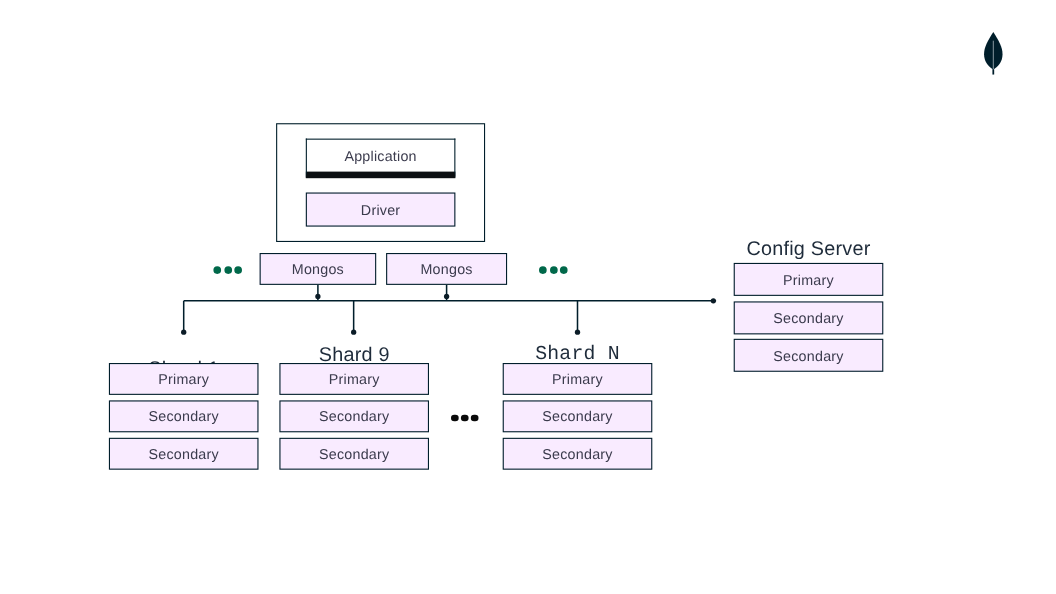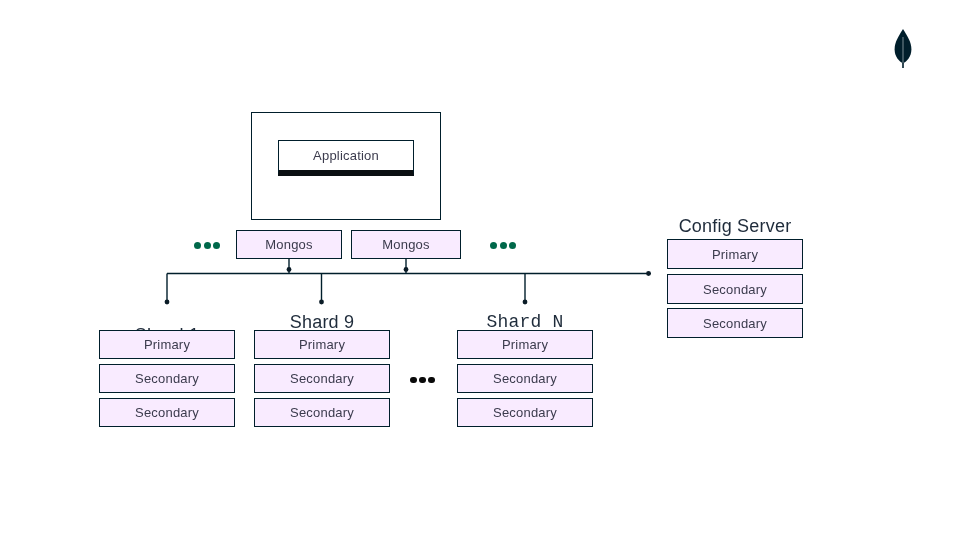--- a/index.html
+++ b/index.html
@@ -60,21 +60,22 @@
 
   <div class="leaf">
     <svg width="20" height="40" viewBox="0 0 20 40">
       <path d="M10 1 C5.2 8.6 1.6 14.4 1.6 21.4 C1.6 28.6 6.2 33.2 10 35.4 C13.8 33.2 18.4 28.6 18.4 21.4 C18.4 14.4 14.8 8.6 10 1 Z" fill="#001E2B"></path>
       <line x1="10" y1="9" x2="10" y2="35" stroke="#9aa8b0" stroke-width="0.8"></line>
       <line x1="10" y1="35" x2="10" y2="40" stroke="#001E2B" stroke-width="1.6"></line>
     </svg>
   </div>
 
   <div class="group-box" style="left:251px;top:112px;width:190px;height:108px;"></div>
-  <div class="node white app-node" style="left:278px;top:126px;width:136px;height:36px;margin-top:14px;">Application</div>
+  <div class="node white app-node" style="left:278px;top:126px;width:136px;height:36px;">Application</div>
+  <div class="node" style="left:278px;top:175px;width:136px;height:31px;">Driver</div>
 
   <div class="dotrow green" style="left:193px;top:241.5px;">
       <i></i>
       <i></i>
       <i></i>
     </div>
   <div class="node" style="left:236px;top:230px;width:106px;height:29px;">Mongos</div>
   <div class="node" style="left:351px;top:230px;width:110px;height:29px;">Mongos</div>
   <div class="dotrow green" style="left:489px;top:242px;">
       <i></i>

